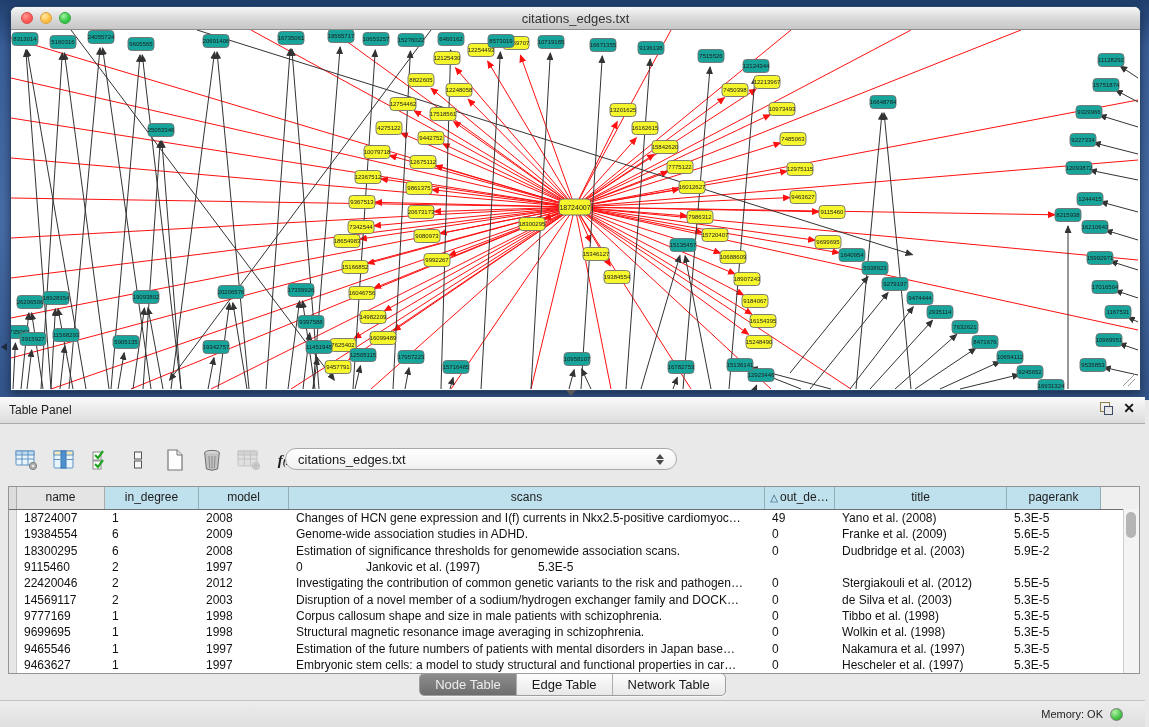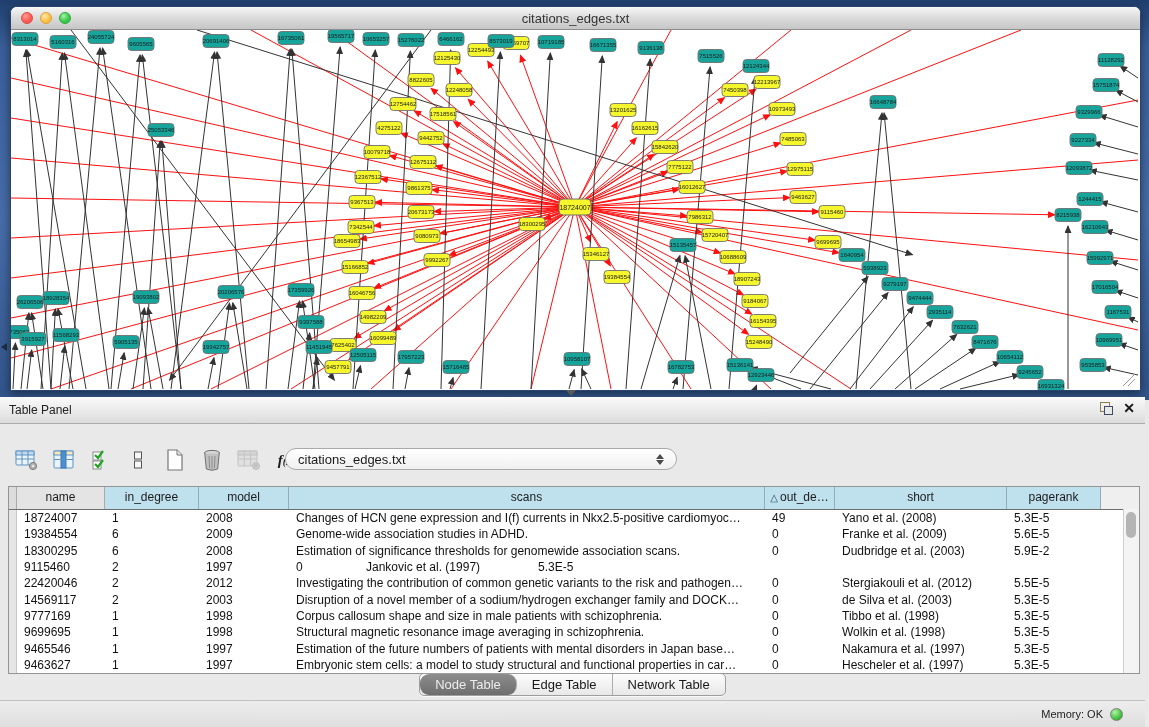--- a/index.html
+++ b/index.html
@@ -98,21 +98,21 @@
   .tabsrow{position:absolute;left:0;top:273px;width:100%;display:flex;justify-content:center;}
   .seg{
     display:inline-flex;border:1px solid #9E9E9E;border-radius:5px;overflow:hidden;
     background:linear-gradient(180deg,#FDFDFD,#E8E8E8);box-shadow:0 1px 1px rgba(255,255,255,.7);
   }
   .seg .tab{
     font-size:13px;color:#1a1a1a;padding:3px 15px;border-right:1px solid #ADADAD;cursor:default;line-height:15px;
   }
   .seg .tab:last-child{border-right:none;}
   .seg .tab.active{
-    background:linear-gradient(180deg,#8D8D8D,#6E6E6E);color:#EDEDED;border-radius:9px;
+    background:linear-gradient(180deg,#8D8D8D,#6E6E6E);color:#EDEDED;
   }
   
   .statusbar{
     position:absolute;left:0;top:300px;width:100%;height:27px;box-sizing:border-box;
     border-top:1px solid #C2C2C2;background:linear-gradient(180deg,#EDEDED,#DFDFDF);
     display:flex;align-items:center;justify-content:flex-end;padding-right:22px;gap:7px;
   }
   .mem-label{font-size:11px;color:#222;}
   .mem-dot{
     width:13px;height:13px;border-radius:50%;
@@ -846,21 +846,21 @@
   </div>
 
   <div class="tablebox">
     <div class="thead" id="thead">
         <div class="corner"></div>
         <div class="th gray" style="width:88px;flex:0 0 88px">name</div>
         <div class="th" style="width:94px;flex:0 0 94px">in_degree</div>
         <div class="th" style="width:90px;flex:0 0 90px">model</div>
         <div class="th" style="width:476px;flex:0 0 476px">scans</div>
         <div class="th" style="width:70px;flex:0 0 70px"><span class="sort-tri">△</span>out_de…</div>
-        <div class="th" style="width:172px;flex:0 0 172px">short</div>
+        <div class="th" style="width:172px;flex:0 0 172px">title</div>
         <div class="th" style="width:94px;flex:0 0 94px">pagerank</div>
         <div class="th" style="flex:1;background:#EFEFEF;border-right:none"></div>
       </div>
     <div class="tbody" id="tbody">
         <div class="trow">
           <div class="rowstrip"></div>
           <div class="td" style="width:88px;flex:0 0 88px">18724007</div>
           <div class="td" style="width:94px;flex:0 0 94px">1</div>
           <div class="td" style="width:90px;flex:0 0 90px">2008</div>
           <div class="td" style="width:476px;flex:0 0 476px">Changes of HCN gene expression and I(f) currents in Nkx2.5-positive cardiomyoc…</div>

